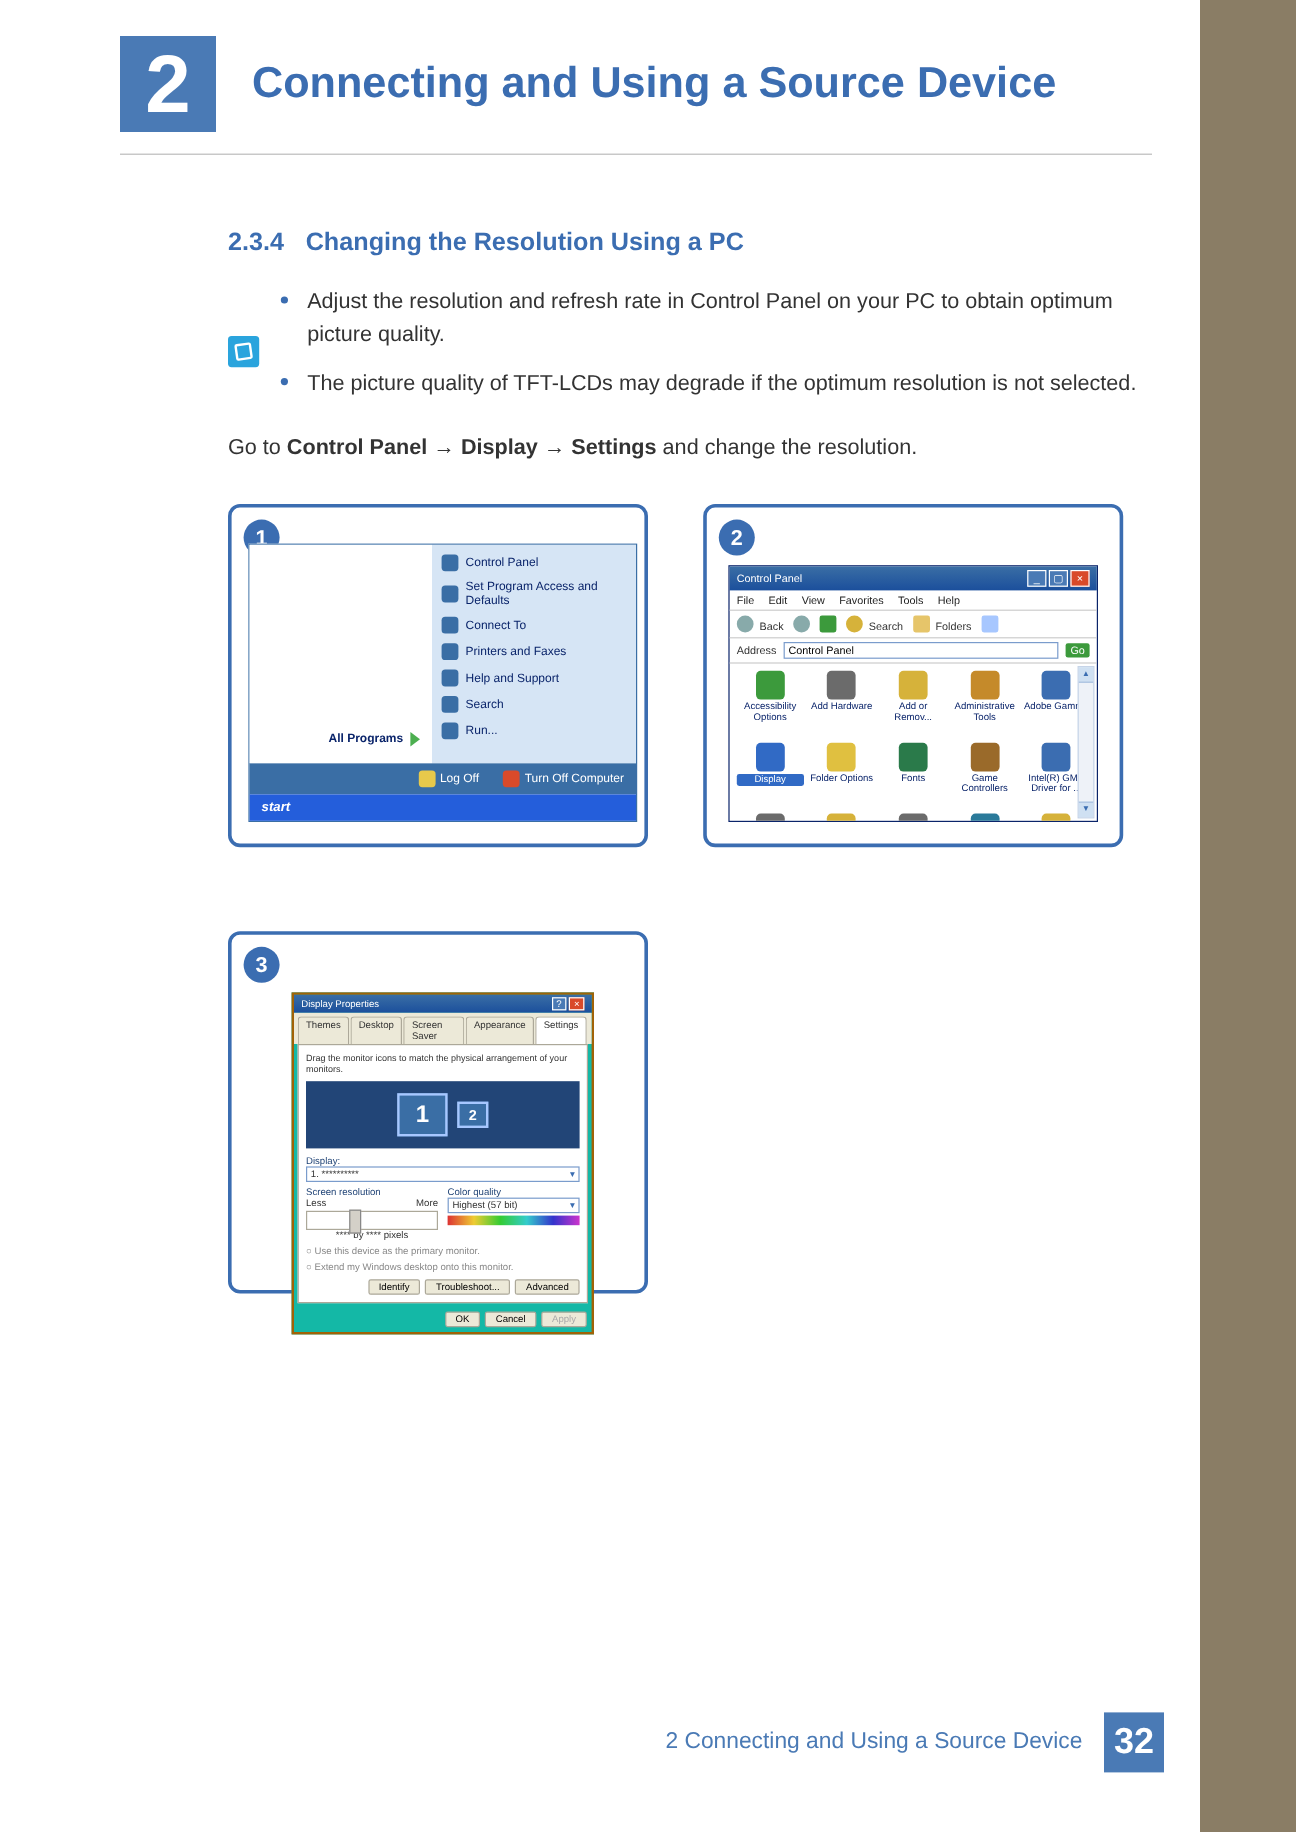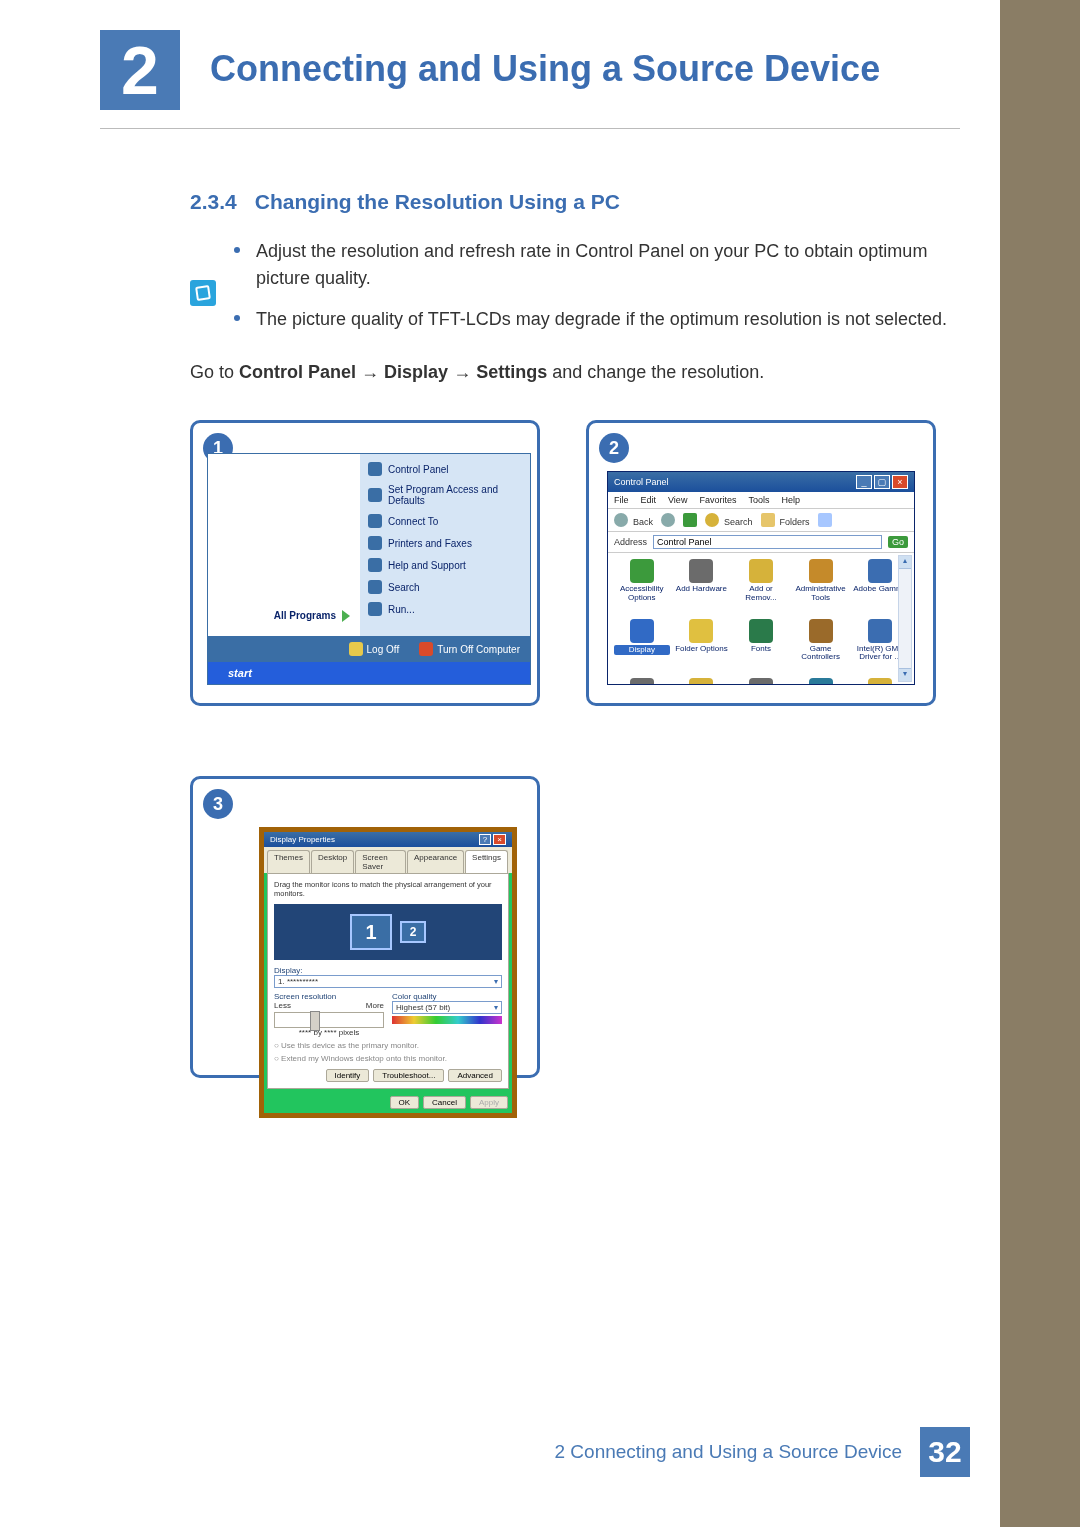--- a/index.html
+++ b/index.html
@@ -38,21 +38,21 @@
   .sm-right{width:170px;background:#d6e5f5;padding:4px 0}
   .sm-item{display:flex;align-items:center;gap:6px;padding:4px 8px;color:#0a246a}
   .sm-item .ic{width:14px;height:14px;background:#3a6ea5;border-radius:3px;flex:0 0 14px}
   .sm-ap{display:flex;align-items:flex-start;justify-content:flex-end;gap:6px;padding:6px 10px;font-weight:bold;color:#0a246a}
   .sm-ap .tri{width:0;height:0;border-left:8px solid #4caf50;border-top:6px solid transparent;border-bottom:6px solid transparent}
   .sm-power{background:#3a6ea5;color:#fff;display:flex;justify-content:flex-end;gap:20px;padding:6px 10px}
   .sm-power span{display:flex;align-items:center;gap:4px}
   .sm-power .ic2{width:14px;height:14px;border-radius:3px}
   .sm-power .lo{background:#e7c94b}
   .sm-power .to{background:#d94a2a}
-  .taskbar{background:#245edb;color:#fff;padding:5px 20px;font-size:11px;font-style:italic;font-weight:bold}
+  .taskbar{background:#245edb;color:#fff;padding:5px 10px;font-size:11px;font-style:italic;font-weight:bold}
 
   
   .cpwin{position:absolute;top:48px;left:18px;right:18px;bottom:18px;border:1px solid #0a246a;background:#fff;font-size:9px;display:flex;flex-direction:column}
   .titlebar{background:linear-gradient(#3a6ea5,#1b4f9c);color:#fff;padding:3px 6px;display:flex;justify-content:space-between;align-items:center}
   .winbtns{display:flex;gap:2px}
   .winbtns div{width:14px;height:12px;background:#4a7ab5;border:1px solid #fff;font-size:9px;text-align:center;line-height:12px}
   .winbtns .cl{background:#d94a2a}
   .menubar{display:flex;gap:12px;padding:3px 6px;color:#222;border-bottom:1px solid #ccc}
   .toolbar{display:flex;align-items:center;gap:8px;padding:4px 6px;border-bottom:1px solid #ccc}
   .toolbar .btn{display:flex;align-items:flex-end;gap:5px;color:#333}
@@ -63,21 +63,21 @@
   .cp-body{flex:1;overflow:hidden;padding:6px;position:relative}
   .cp-grid{display:grid;grid-template-columns:repeat(5,1fr);gap:16px 4px;font-size:8px;text-align:center;color:#0a246a}
   .cp-ico{width:24px;height:24px;margin:0 auto 2px;border-radius:4px}
   .cp-item span{display:block;line-height:1.1}
   .cp-display{background:#316ac5!important;color:#fff;padding:1px 3px;border-radius:2px}
   .scrollbar{position:absolute;right:2px;top:2px;bottom:2px;width:12px;background:#eef2f8;border:1px solid #c6d4e8}
   .sb-btn{height:12px;background:#cfe0f2;border-bottom:1px solid #a8c0df;font-size:8px;text-align:center;color:#3b6db1}
   .sb-btn.bot{position:absolute;bottom:0;left:0;right:0;border-top:1px solid #a8c0df;border-bottom:0}
 
   
-  .dpwin{position:absolute;top:48px;left:66px;width:248px;border:5px solid #a16207;background:#22c55e;font-size:8px}
+  .dpwin{position:absolute;top:48px;left:50px;width:248px;border:2px solid #a16207;background:#14b8a6;font-size:8px}
   .dp-title{background:linear-gradient(#3a6ea5,#1b4f9c);color:#fff;padding:3px 6px;display:flex;justify-content:space-between}
   .tabs{display:flex;background:#ece9d8;padding:3px 3px 0}
   .tab{padding:2px 6px;border:1px solid #aca899;border-bottom:0;background:#ece9d8;margin-right:1px;border-radius:3px 3px 0 0;color:#333}
   .tab.active{background:#fff}
   .dp-body{background:#fff;border:1px solid #aca899;margin:0 3px 3px;padding:6px}
   .dp-msg{font-size:7.5px;color:#333}
   .monitor-area{background:#224577;height:56px;margin:6px 0;position:relative;display:flex;align-items:center;justify-content:center;gap:8px}
   .mon{border:2px solid #a7c7ff;background:#3a6ea5;color:#fff;font-weight:bold;display:flex;align-items:center;justify-content:center}
   .mon1{width:38px;height:32px;font-size:20px}
   .mon2{width:22px;height:18px;font-size:12px}

